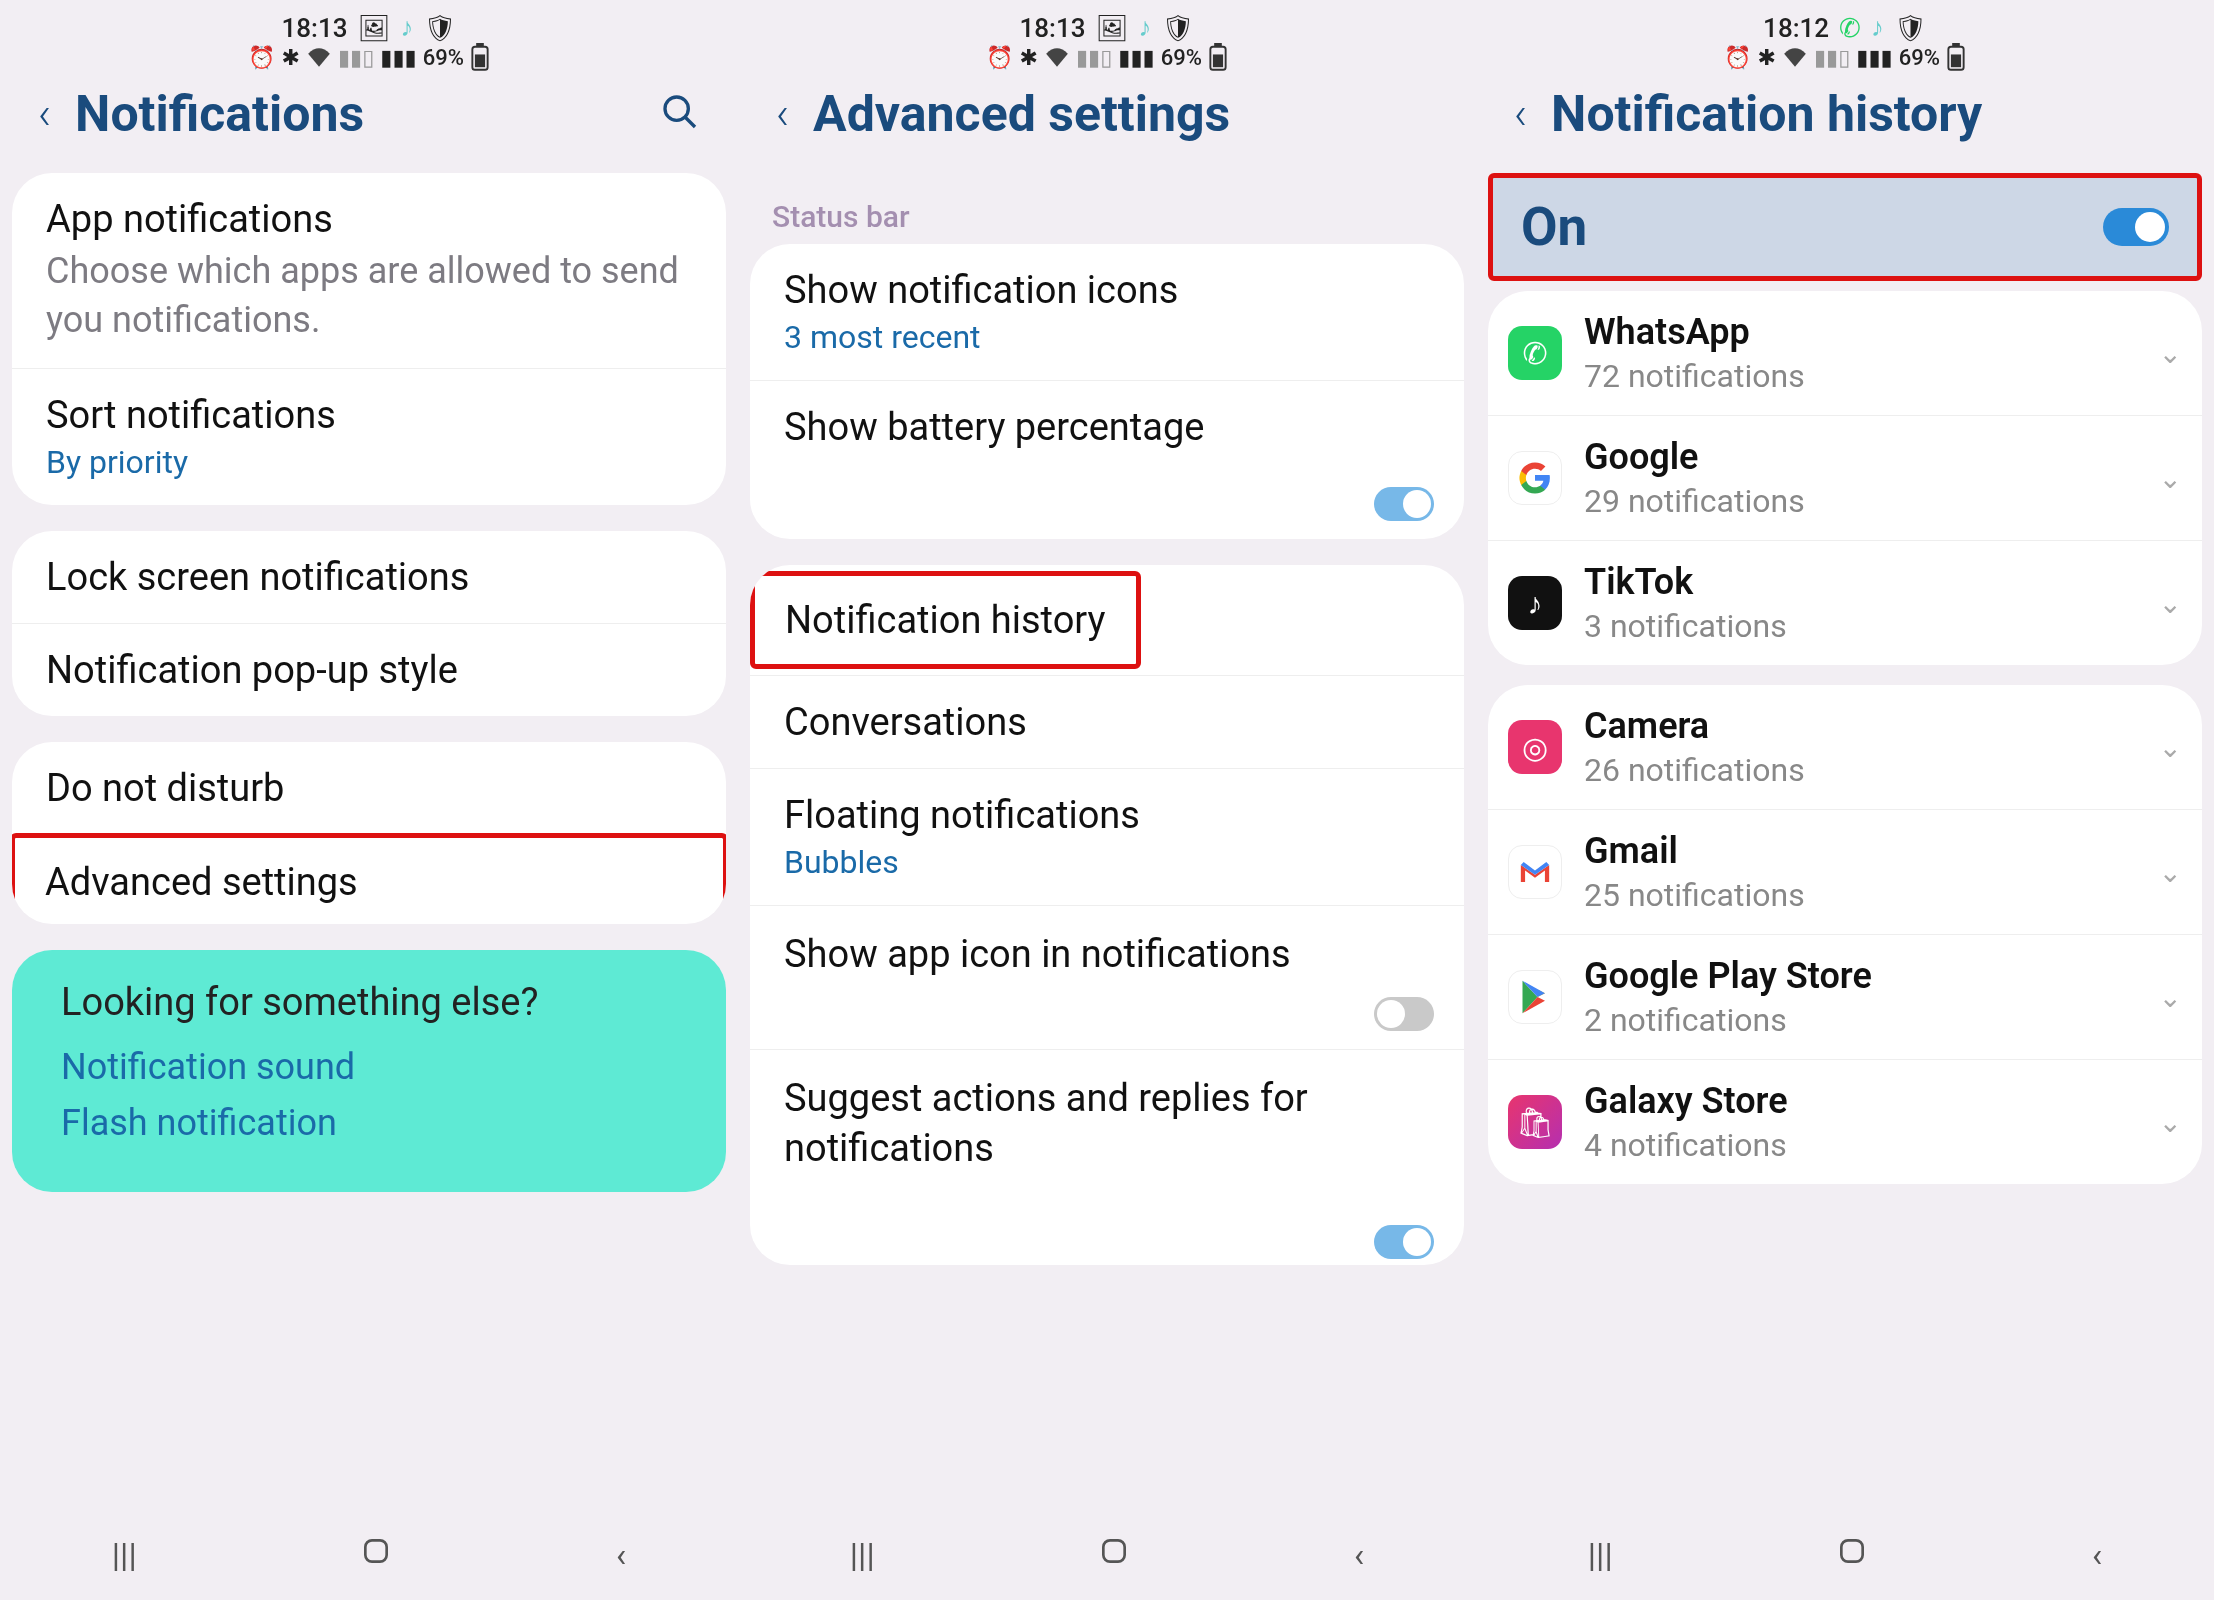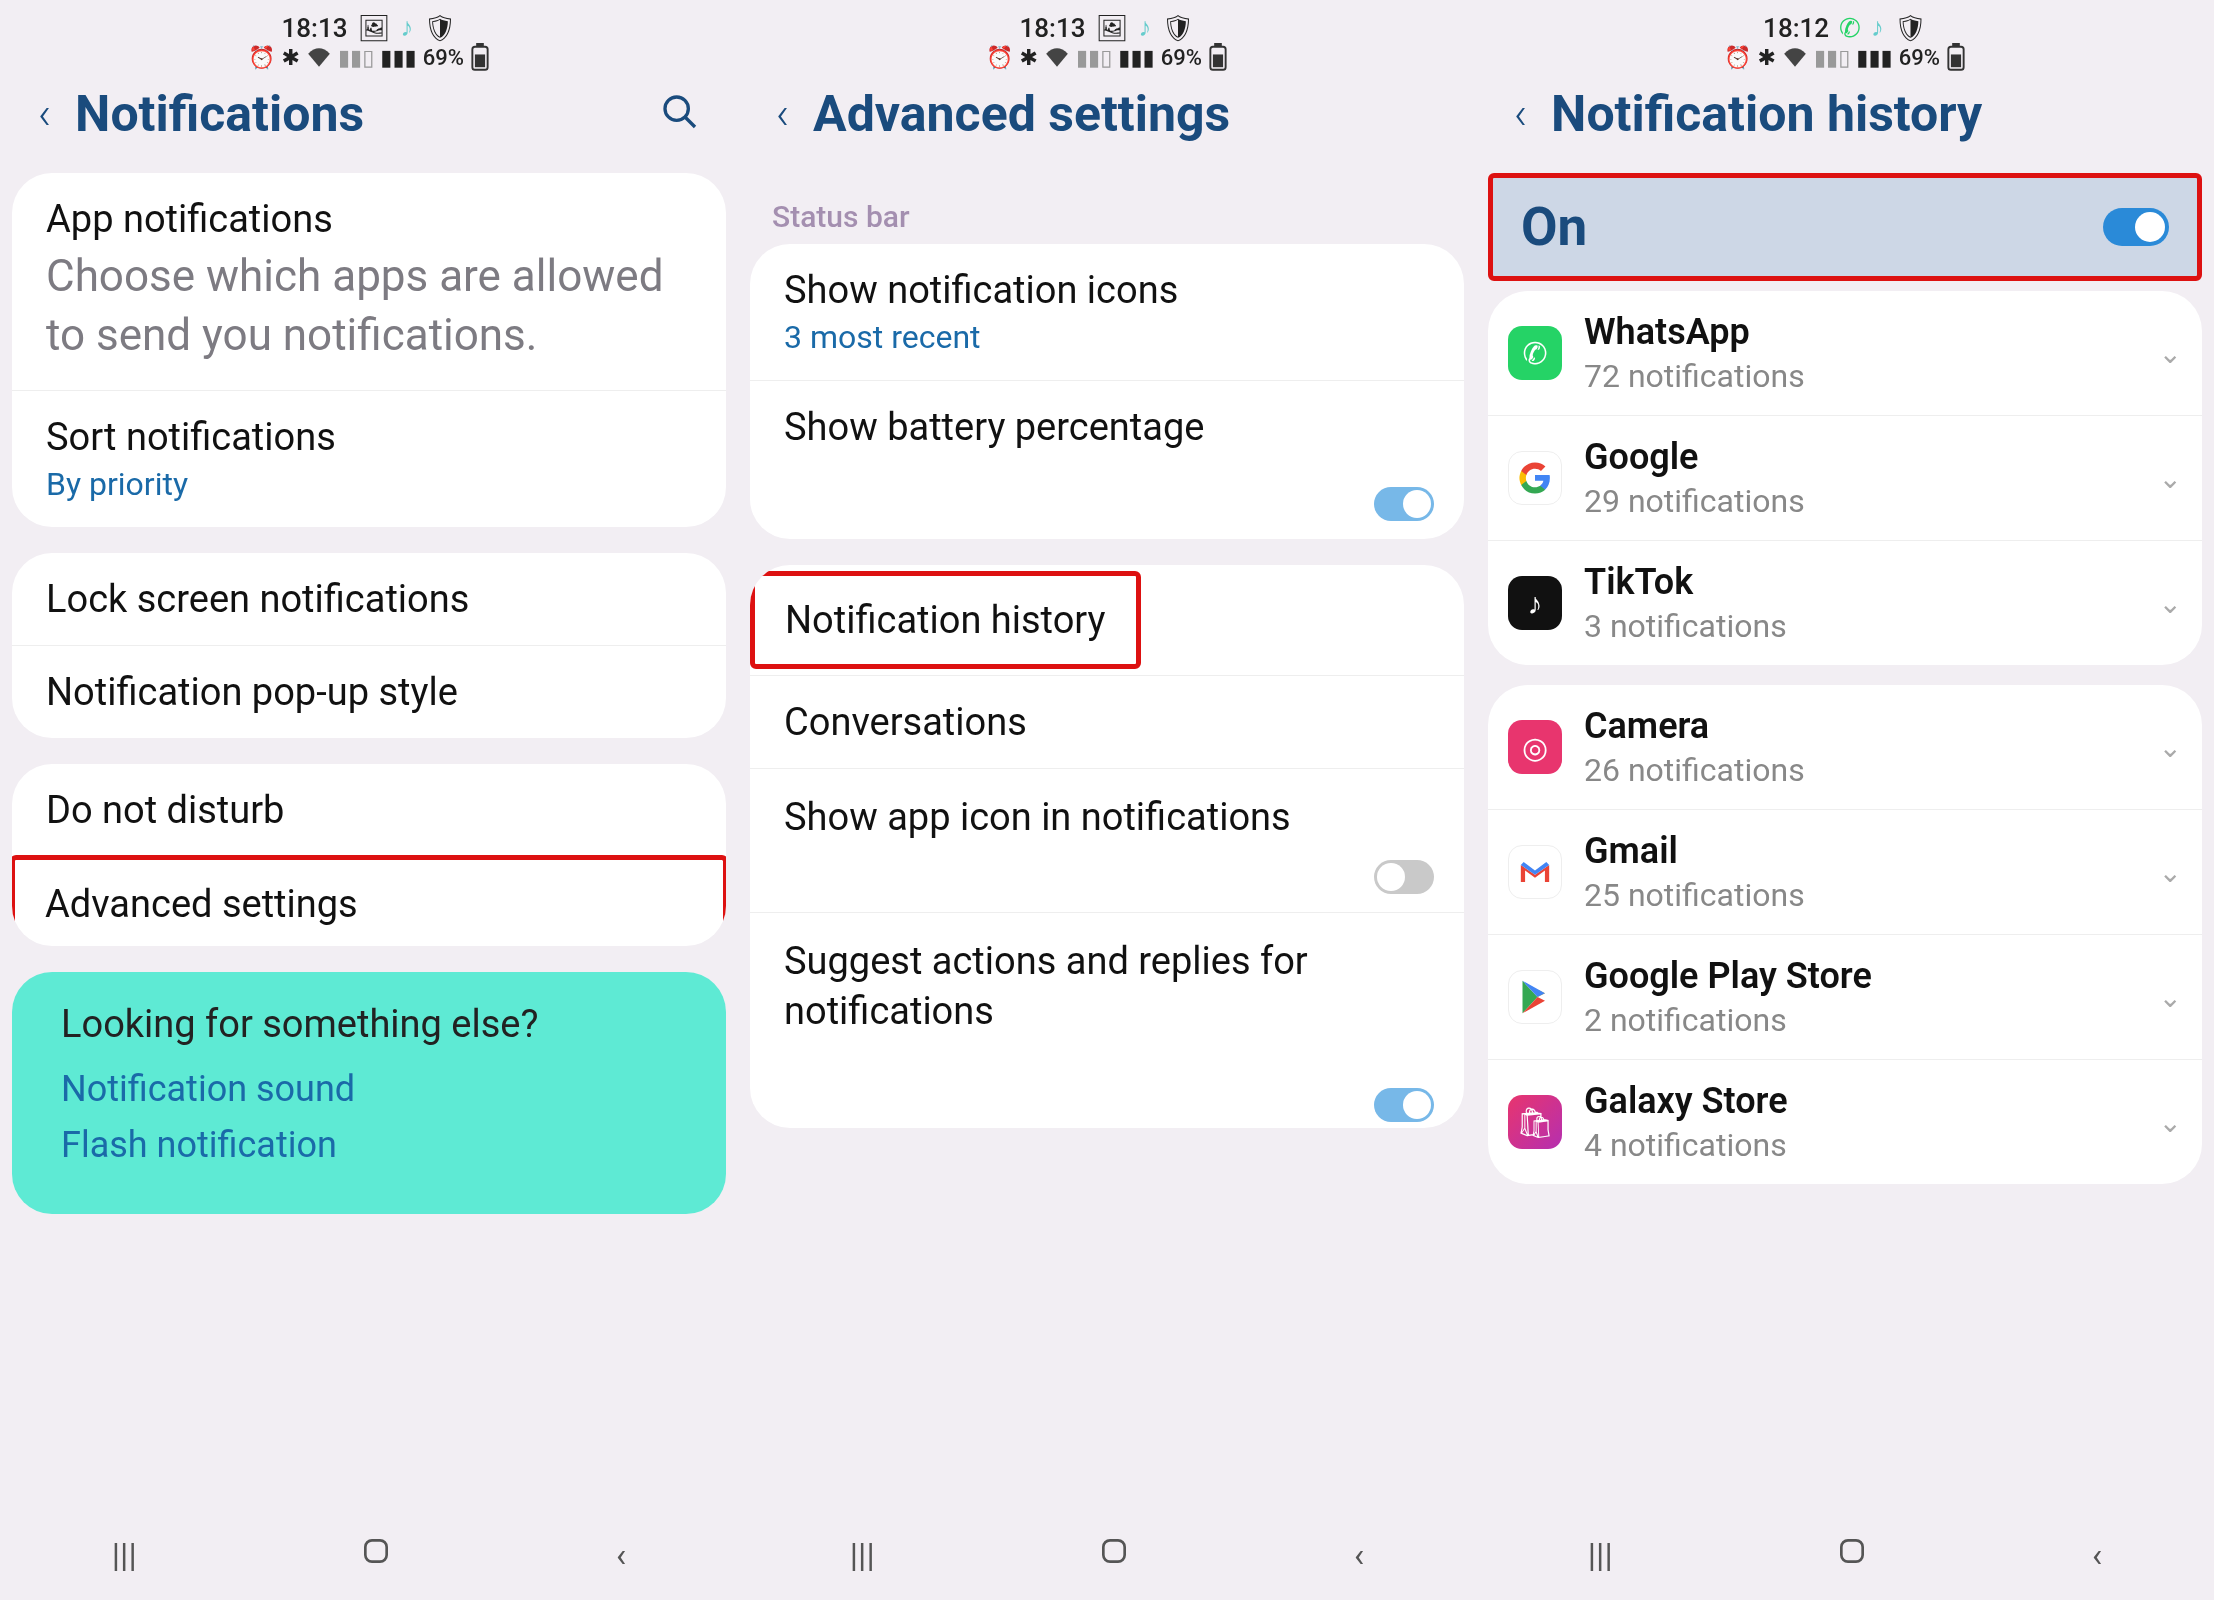--- a/index.html
+++ b/index.html
@@ -68,21 +68,21 @@
     font-size: 38px;
     color:#111;
     font-weight:400;
   }
   .row-sub {
     font-size: 32px;
     color:#1a6aa8;
     margin-top:6px;
   }
   .row-desc {
-    font-size: 44px;
+    font-size: 36px;
     color:#7d7b82;
     margin-top:6px;
     line-height:1.35;
   }
   .section-label {
     font-size: 30px;
     color:#a48fb0;
     padding: 26px 34px 10px 34px;
     font-weight:500;
   }
@@ -288,20 +288,24 @@
 
   <div class="card">
     <div class="row" style="padding:0">
       <div class="highlight-red" style="display:inline-block; margin:6px 0 6px 0;">
         <div class="row-title">Notification history</div>
       </div>
     </div>
     <div class="row">
       <div class="row-title">Conversations</div>
     </div>
+    <div class="row">
+      <div class="row-title">Floating notifications</div>
+      <div class="row-sub">Bubbles</div>
+    </div>
     <div class="row" style="padding-bottom:70px">
       <div class="row-title two-line">Show app icon in notifications</div>
       <div class="toggle off" style="top:auto; bottom:18px; transform:none;">
           <div class="toggle-knob"></div>
         </div>
     </div>
     <div class="row" style="padding-bottom:92px">
       <div class="row-title two-line">Suggest actions and replies for notifications</div>
       <div class="toggle on" style="top:auto; bottom:6px; transform:none;">
           <div class="toggle-knob"></div>

